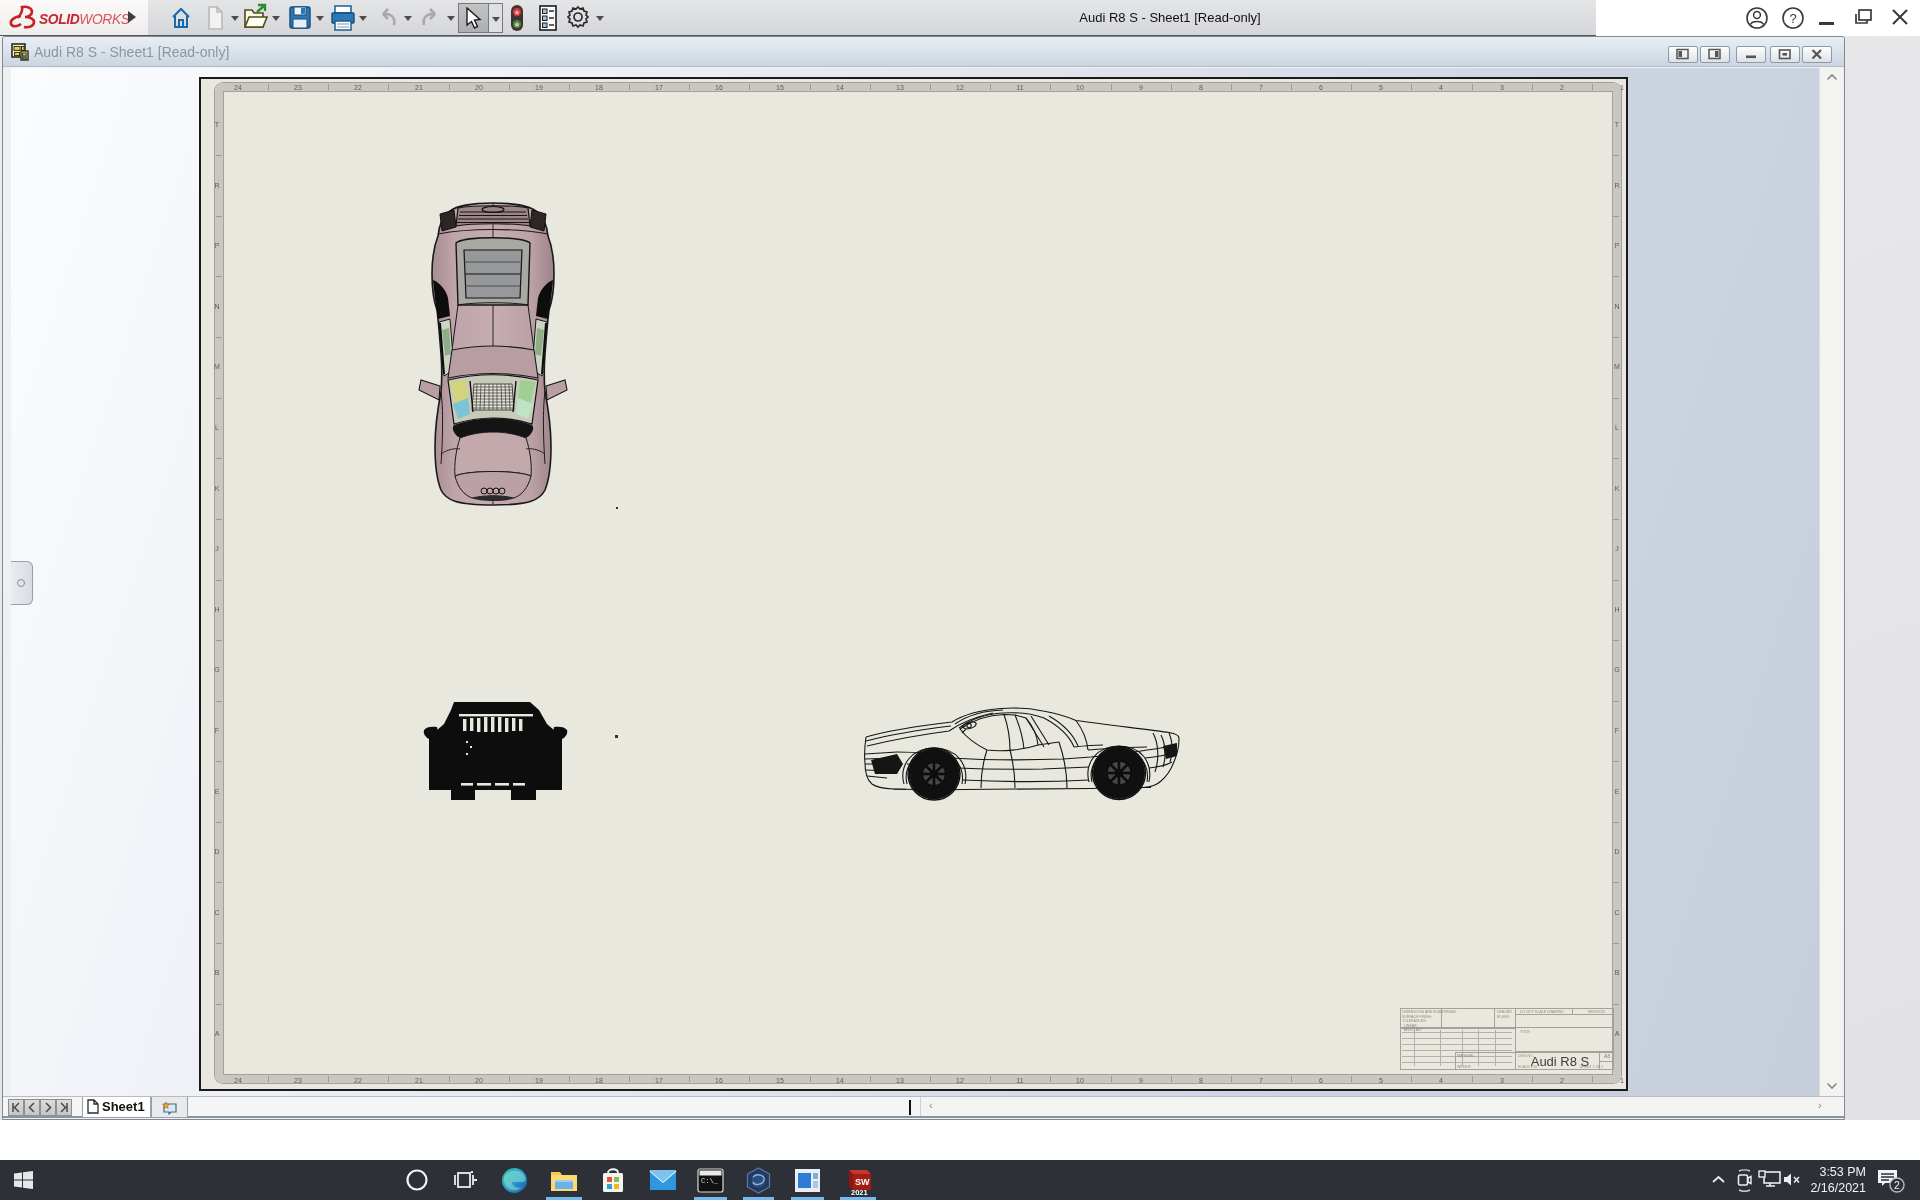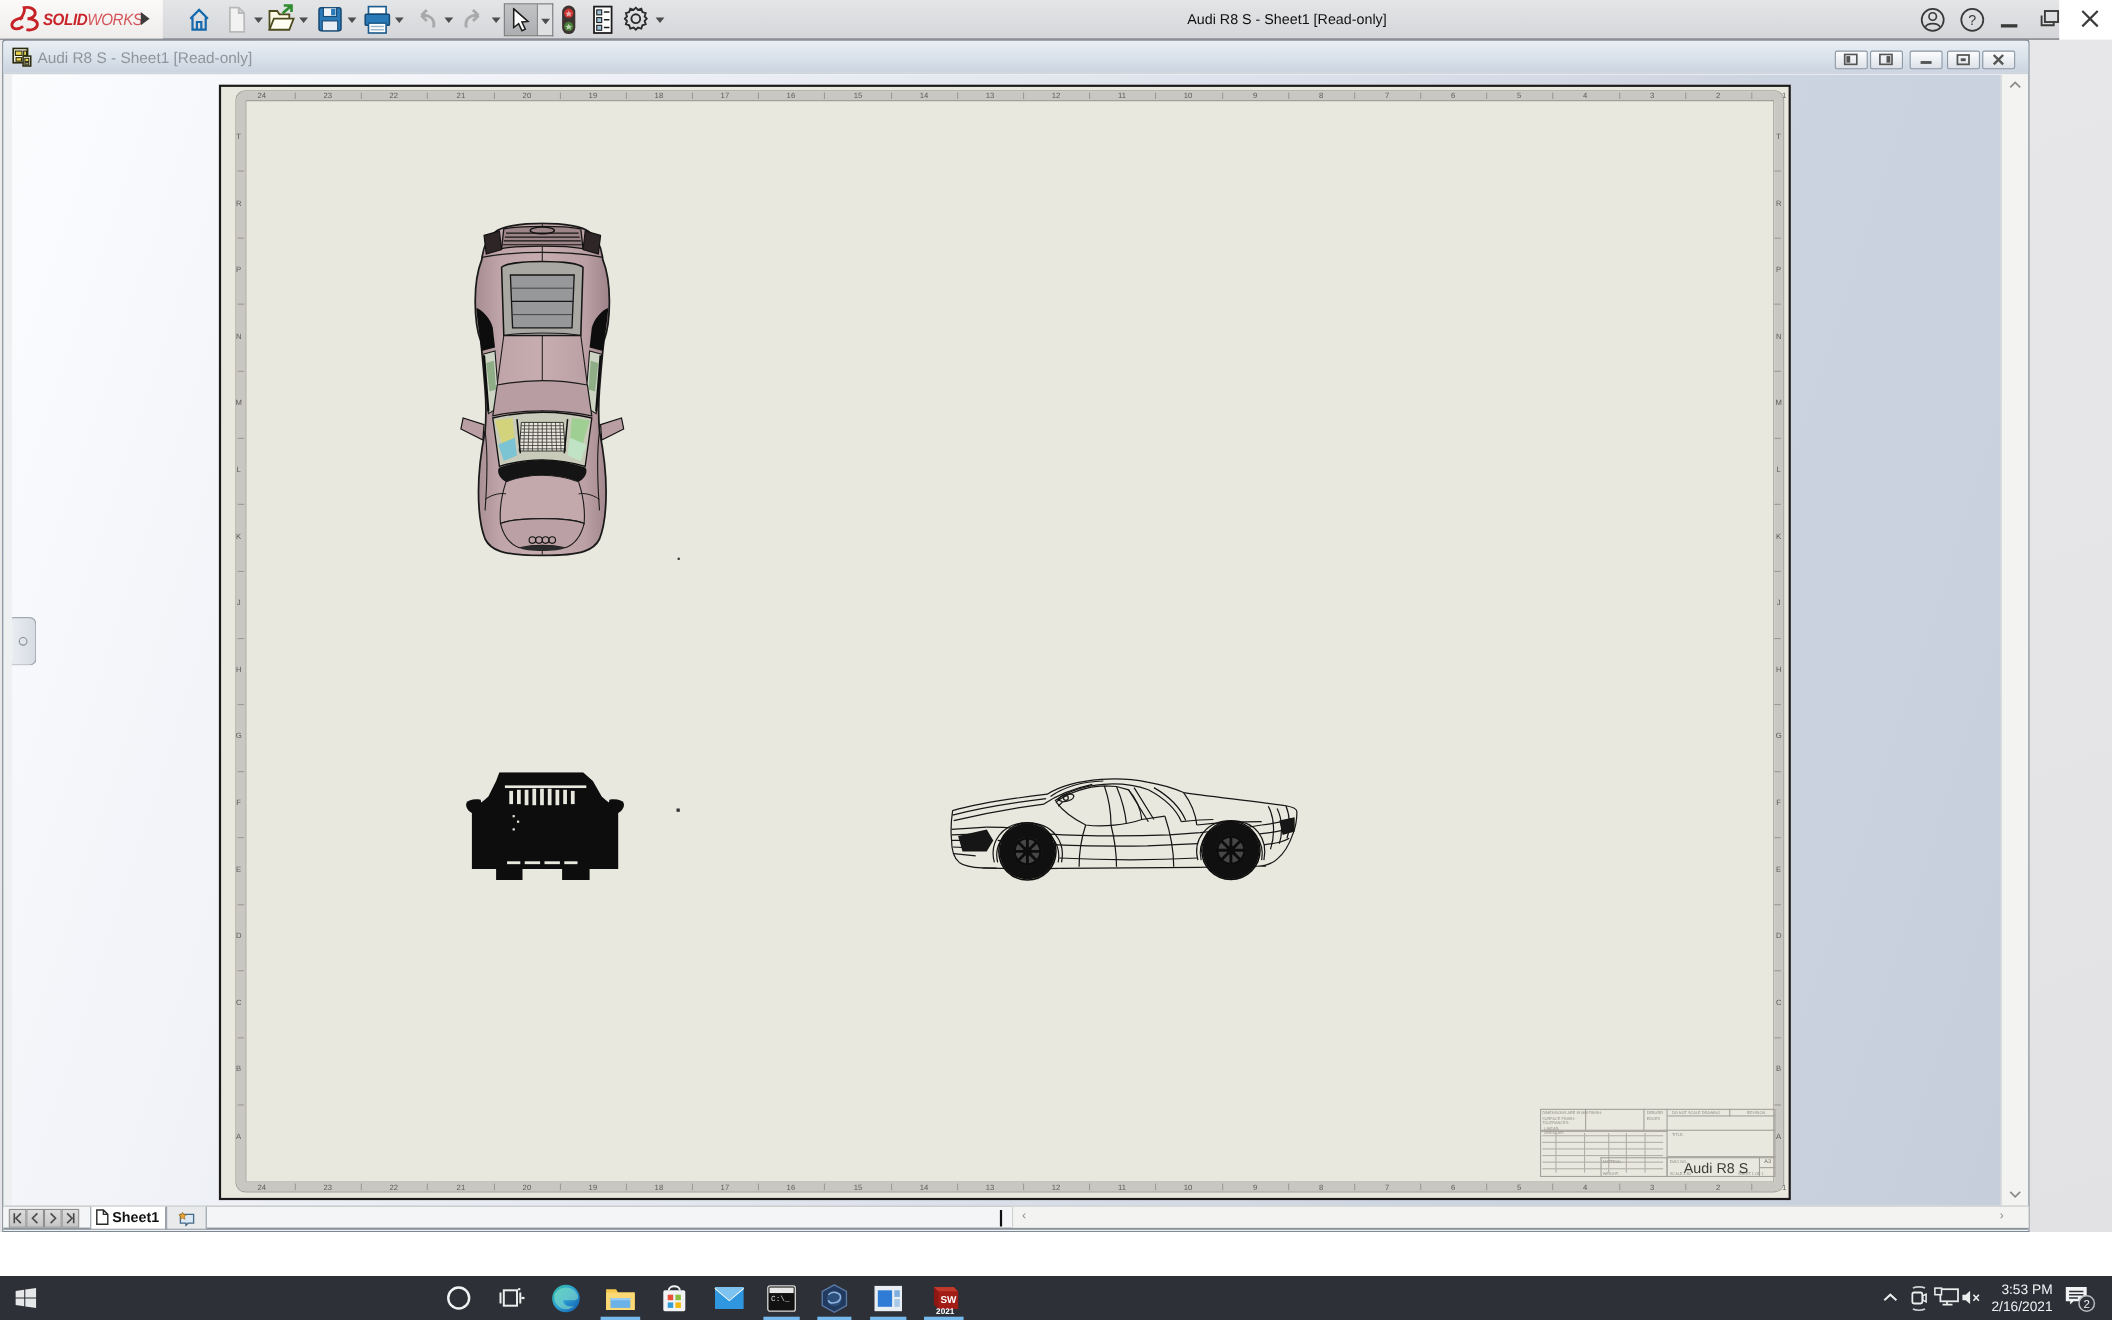--- a/index.html
+++ b/index.html
@@ -1,20 +1,20 @@
 <!DOCTYPE html>
 <html><head>
 <meta charset="utf-8">
 <style>
   * { margin:0; padding:0; box-sizing:border-box; }
   html,body { width:1920px; height:1200px; overflow:hidden; font-family:"Liberation Sans", sans-serif; }
   .abs { position:absolute; }
   #root { position:relative; width:1920px; height:1200px; background:#fff; }
 
-  #topbar { position:absolute; left:0; top:0; width:1872px; height:36px;
+  #topbar { position:absolute; left:0; top:0; width:1596px; height:36px;
     background:linear-gradient(#e4e5e7,#d5d6d9); border-bottom:1px solid #54555a; }
   #logopanel { position:absolute; left:0; top:0; width:148px; height:35px;
     background:linear-gradient(#fbfaf9,#efedec); }
   .tbtn { position:absolute; top:3px; height:30px; }
   .dd { position:absolute; width:0; height:0; border-left:4px solid transparent;
     border-right:4px solid transparent; border-top:5px solid #4d4d4d; top:16px; }
   .appctl { position:absolute; top:0; height:35px; }
 
   #appbg { position:absolute; left:0; top:36px; width:1920px; height:1124px;
     background:linear-gradient(160deg,#ededee 0%,#e7e7e9 40%,#e2e2e4 100%); }

